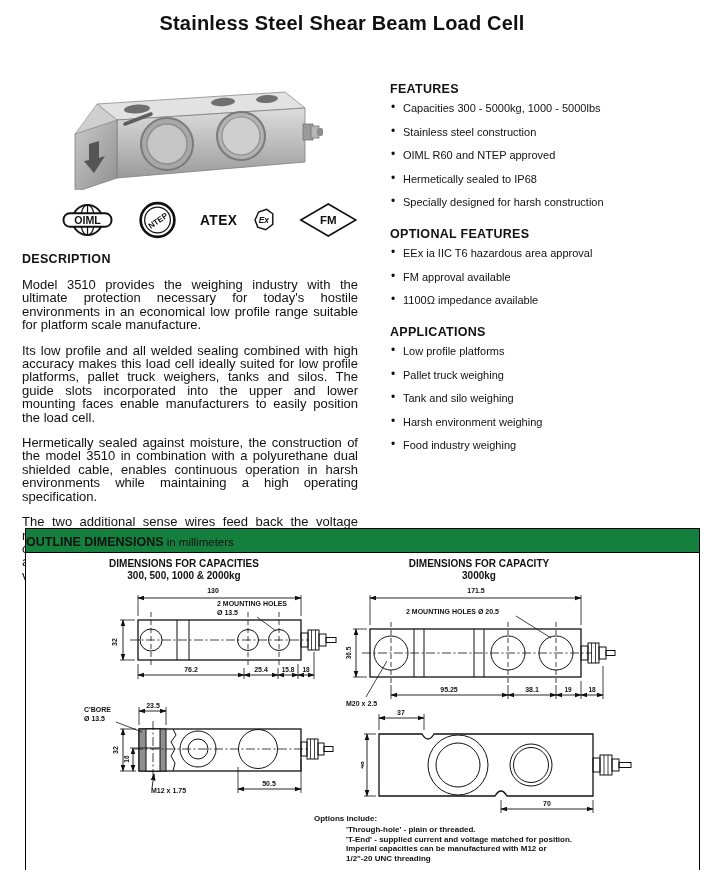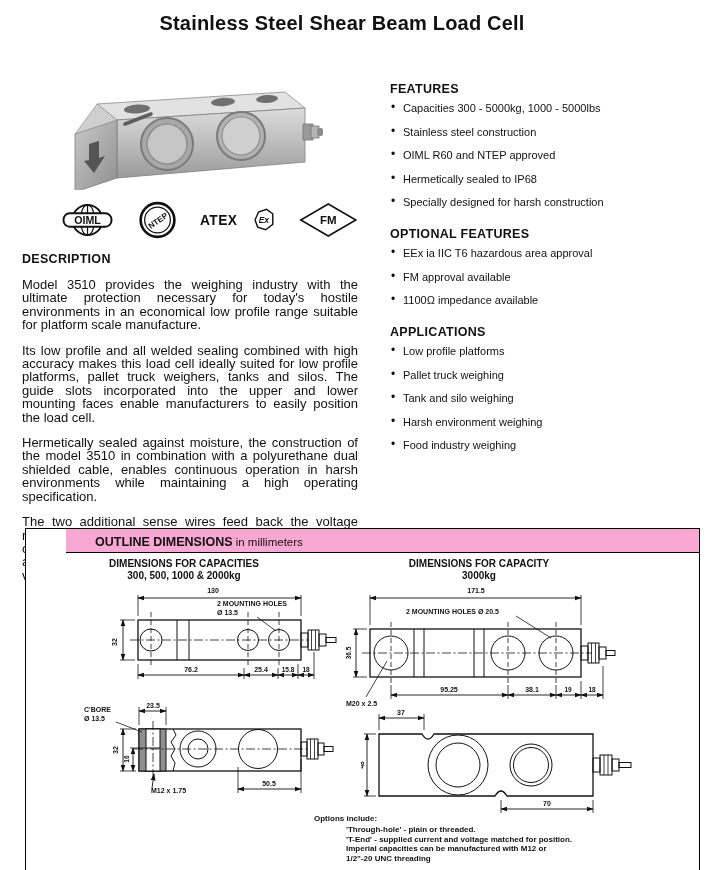--- a/index.html
+++ b/index.html
@@ -13,21 +13,21 @@
   h2.sec{font-size:12.5px;font-weight:bold;margin:0 0 6px 0;letter-spacing:.3px;}
   .right-col h2.sec{margin-top:16px;}
   .right-col ul{list-style:none;margin:4px 0 18px 0;padding:0;}
   .right-col li{font-size:11px;line-height:13px;margin:0 0 10.5px 0;padding-left:13px;position:relative;}
   .right-col li::before{content:"•";position:absolute;left:1px;top:-1px;font-size:12px;}
   .desc p{font-size:13px;line-height:13.4px;text-align:justify;margin:12px 0 5px 0;}
   .photo-wrap{margin:2px 0 4px 23px;}
   .logos{display:flex;align-items:center;gap:23px;margin:2px 0 10px 38px;height:44px;}
   
   .obox{position:absolute;left:25px;top:528px;width:673px;height:341px;border:1.2px solid #000;background:#fff;}
-  .ohead{height:23px;background:#f9a8d4;border-bottom:1.2px solid #000;line-height:23px;padding-left:29px;margin-left:40px;}
+  .ohead{height:23px;background:#15803d;border-bottom:1.2px solid #000;line-height:23px;}
   .ohead .b{font-size:12.5px;font-weight:bold;}
   .ohead .r{font-size:11.5px;}
   .sub{position:absolute;width:300px;text-align:center;font-size:10px;font-weight:bold;line-height:11.5px;}
   .sub1{left:8px;top:29px;} .sub2{left:303px;top:29px;}
   .dwg{position:absolute;}
   svg text{font-family:"Liberation Sans",sans-serif;}
   .dt{font-size:7px;font-weight:bold;fill:#111;}
   .dts{font-size:6.5px;font-weight:bold;fill:#111;}
   .ln{stroke:#111;stroke-width:1.3;fill:none;}
   .th{stroke:#111;stroke-width:1;fill:none;}

